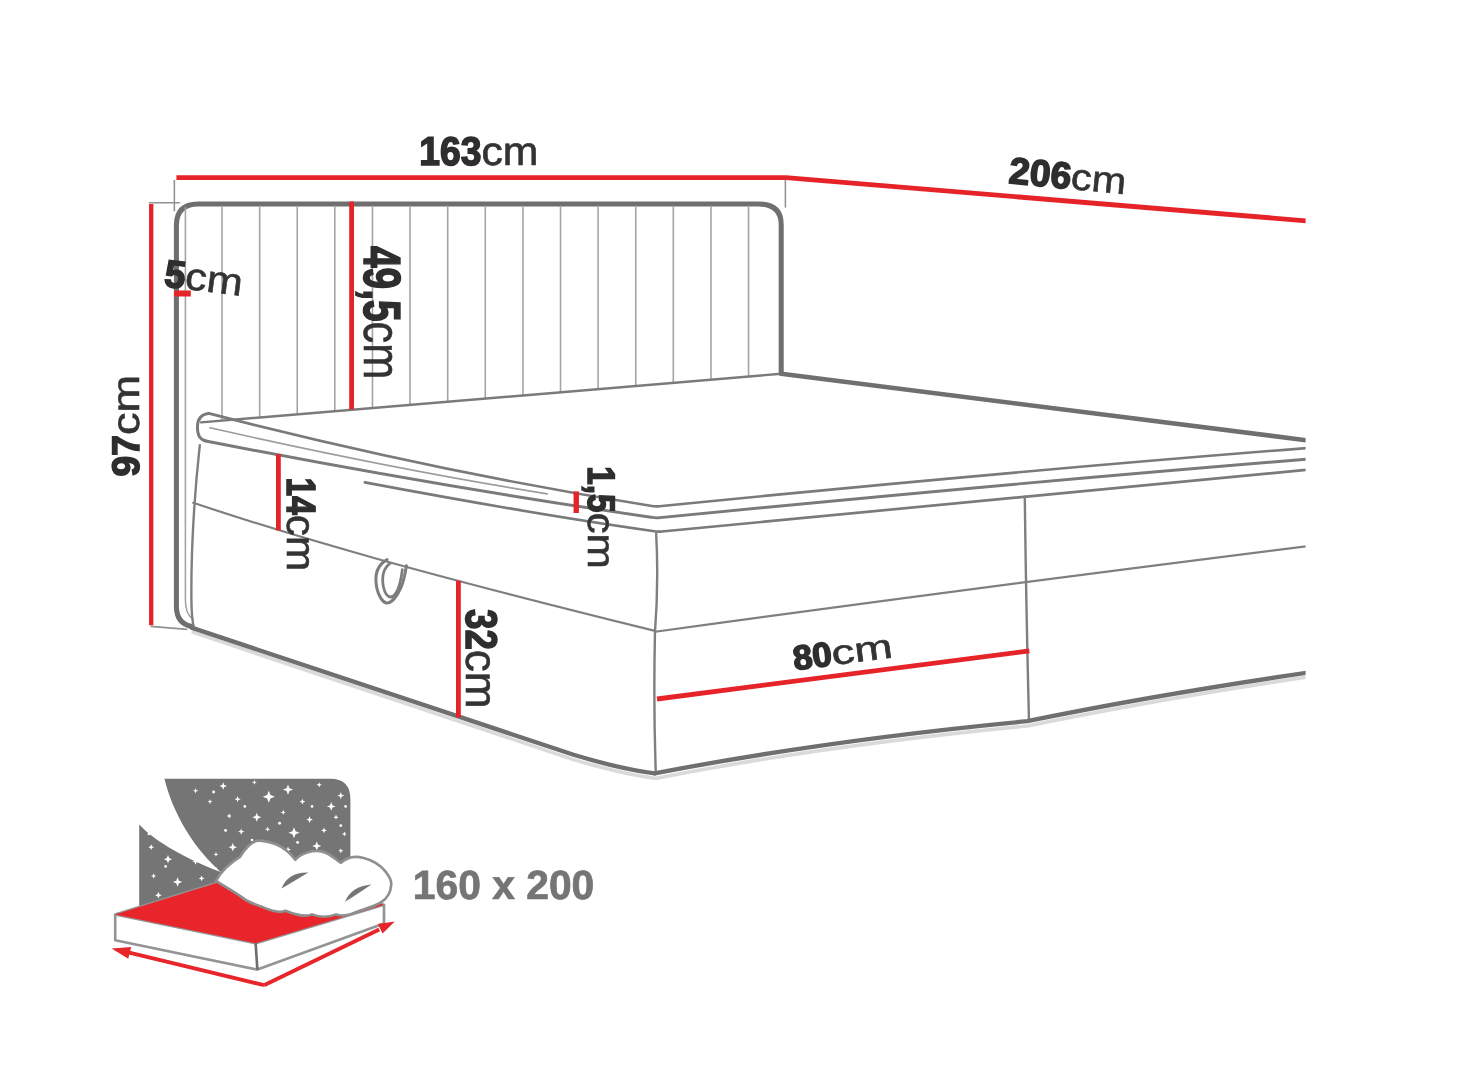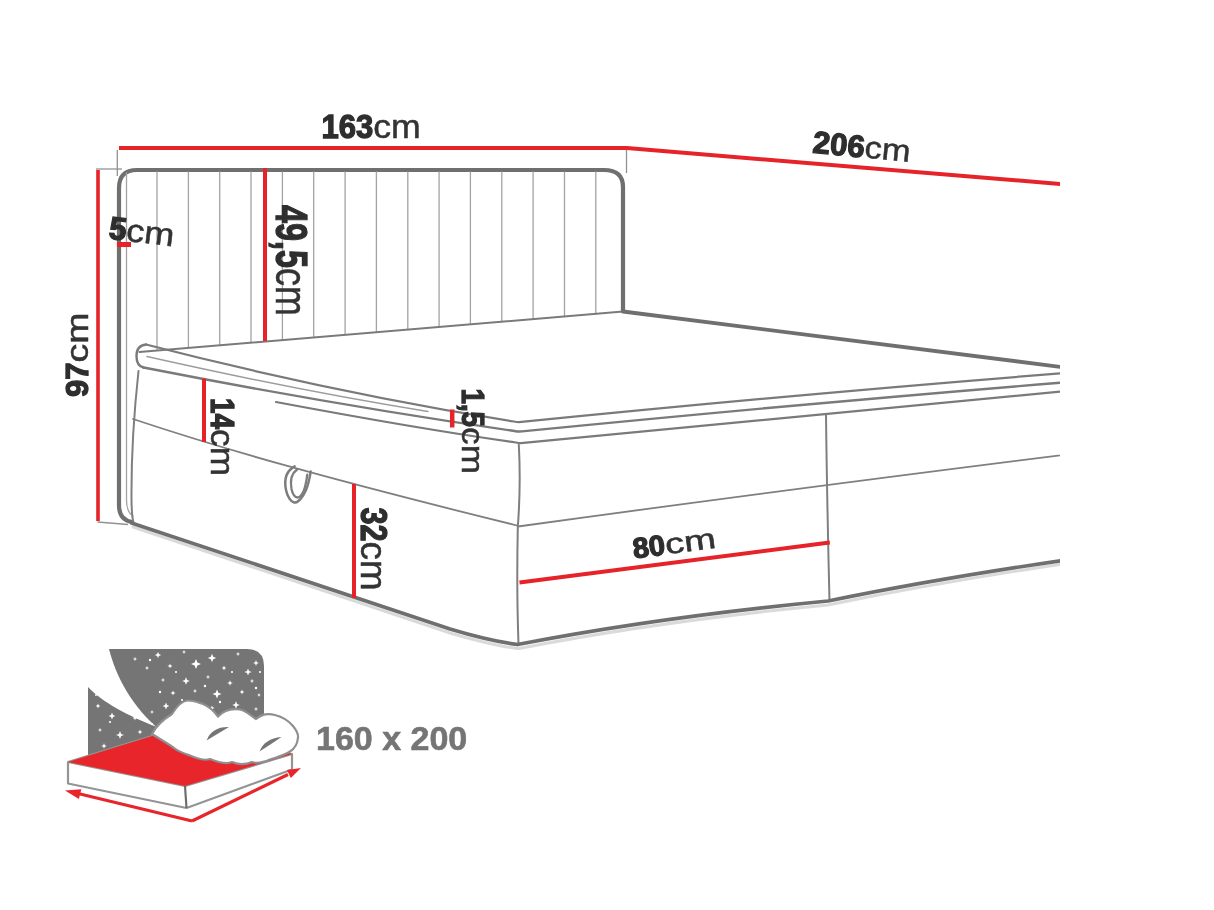--- a/index.html
+++ b/index.html
@@ -1,16 +1,16 @@
 <!DOCTYPE html>
 <html><head>
 <meta charset="utf-8">
 <style>
   html,body{margin:0;padding:0;background:#ffffff;}
-  .wrap{width:1060px;height:910px;position:relative;overflow:hidden;background:#fff;}
+  .wrap{width:1060px;height:910px;position:relative;overflow:hidden;background:#fff;padding-left:28px;}
   text{font-family:"Liberation Sans",sans-serif;}
   .num{font-weight:700;fill:#2e2e2e;stroke:#2e2e2e;stroke-width:1.3px;}
   .cm{font-weight:400;fill:#333333;stroke:#333333;stroke-width:0.5px;}
 </style>
 </head>
 <body>
 <div class="wrap">
 <svg width="1214" height="910" viewBox="0 0 1214 910">
 <rect x="0" y="0" width="1214" height="910" fill="#ffffff"></rect>
 

